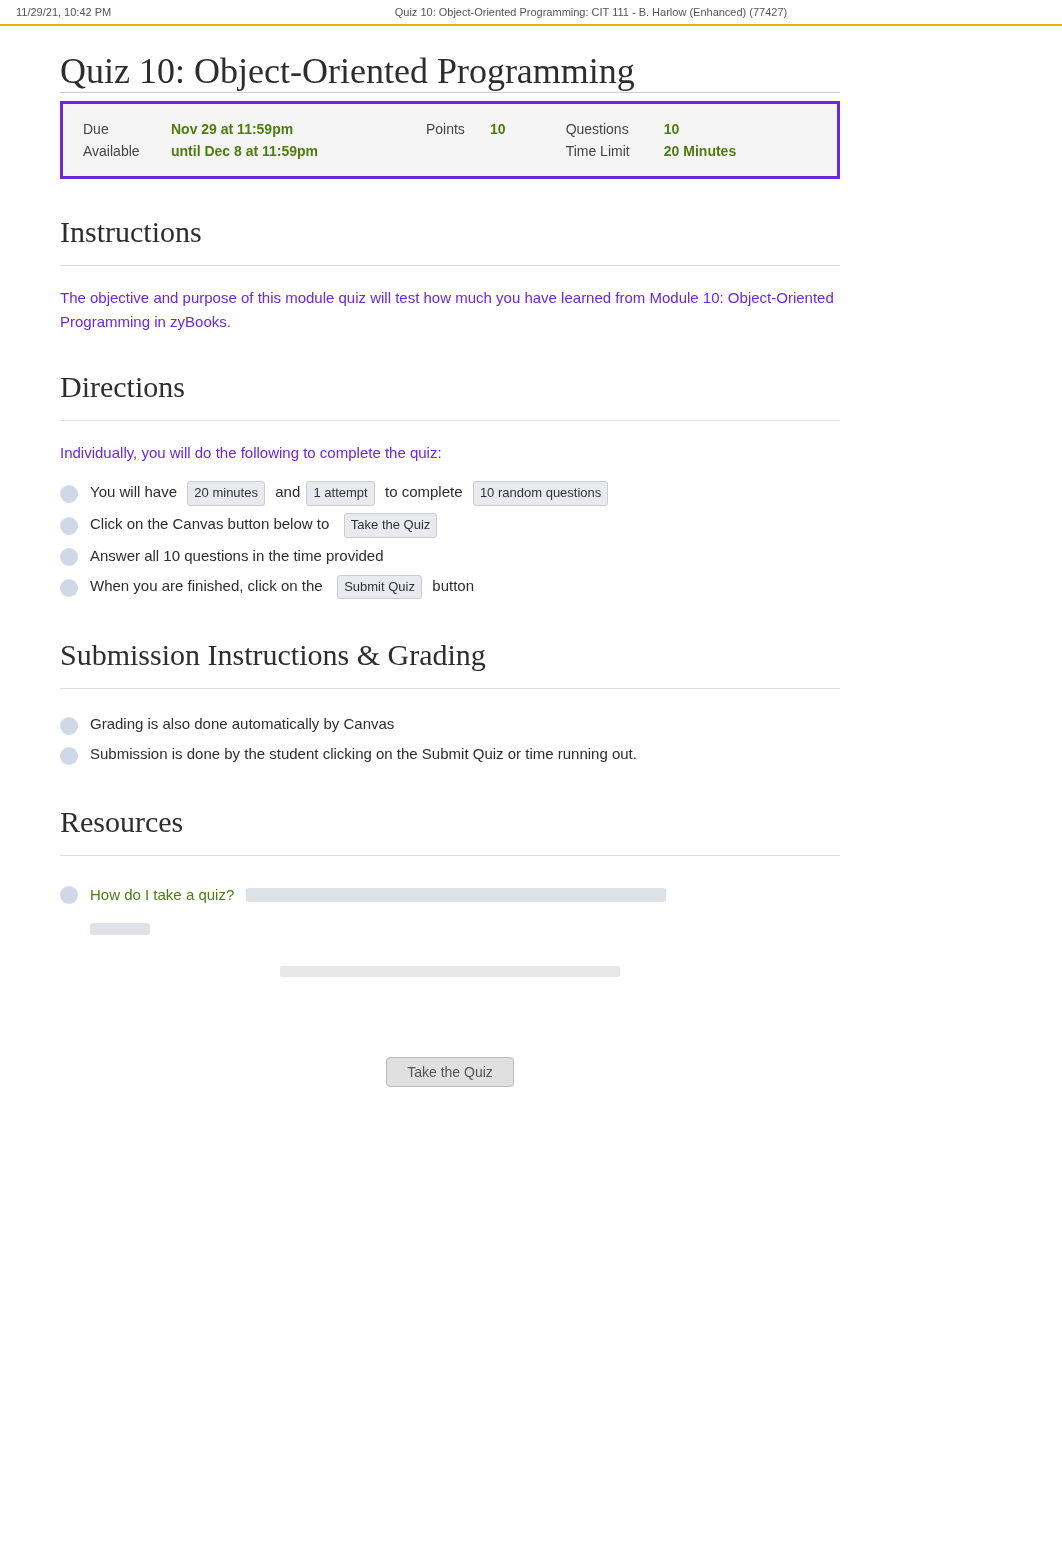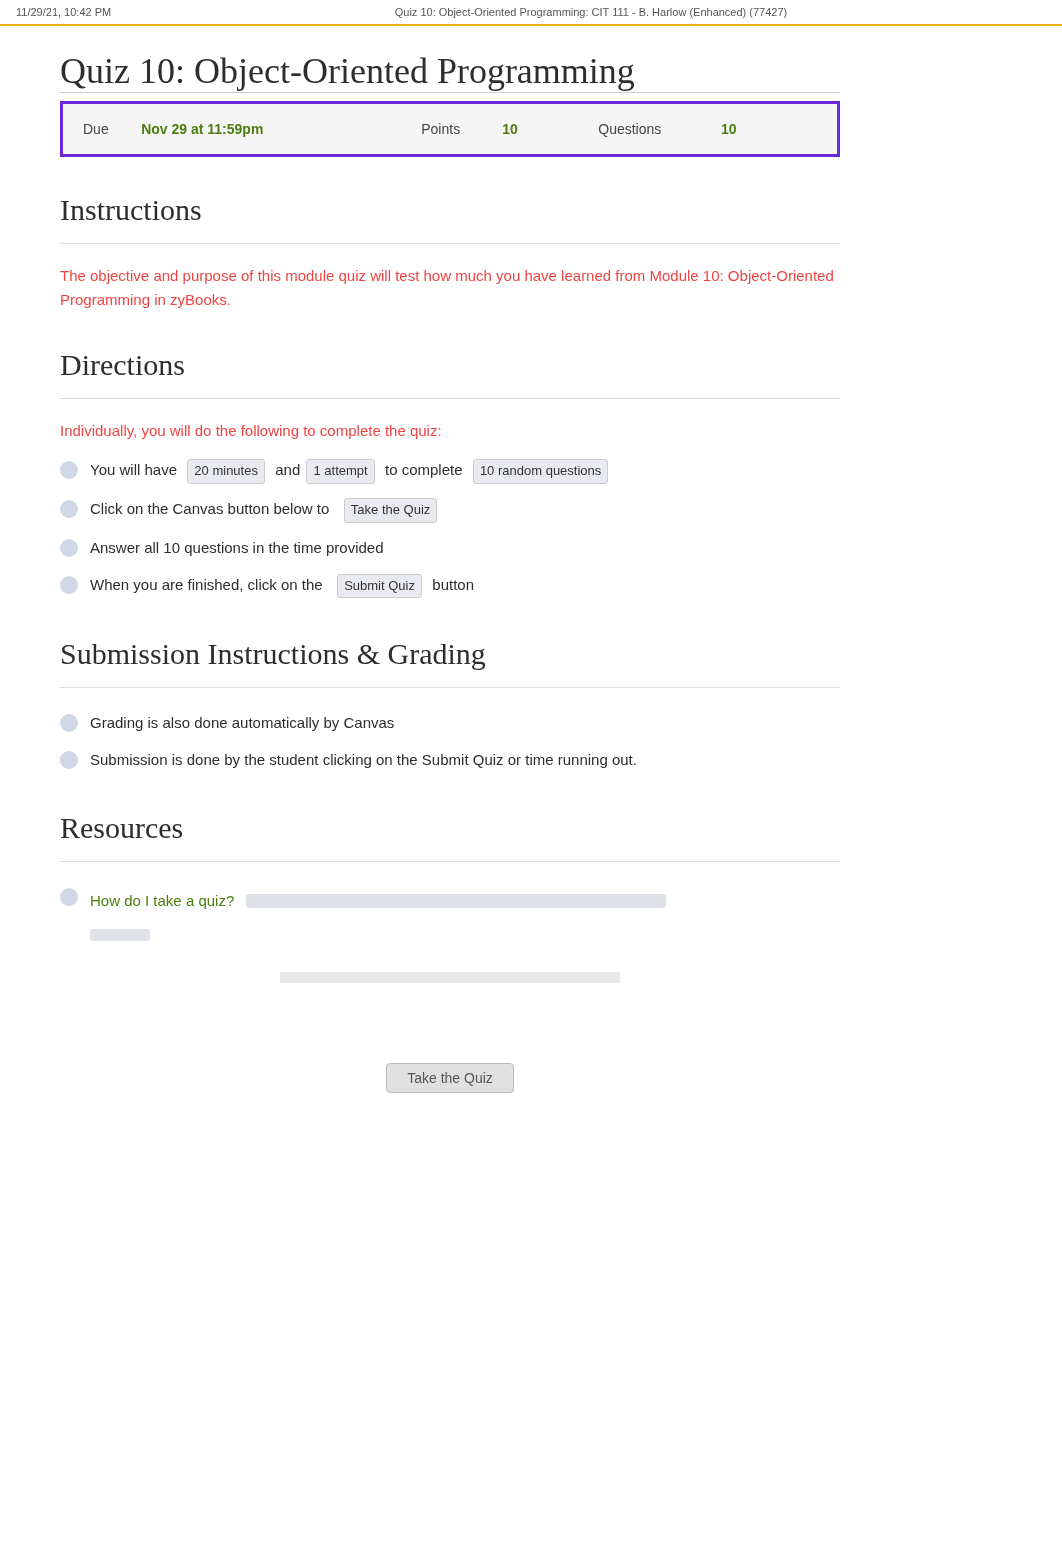--- a/index.html
+++ b/index.html
@@ -85,39 +85,38 @@
       font-size: 30px;
       font-weight: normal;
       color: #2d2d2d;
       margin-top: 36px;
       margin-bottom: 16px;
     }
 
     .section-text {
       font-size: 15px;
       line-height: 1.6;
-      color: #ef4444;
+      color: #6d28d9;
       margin-bottom: 12px;
       font-family: Arial, Helvetica, sans-serif;
     }
 
     .bullet-list {
       list-style: none;
       padding: 0;
       margin: 8px 0;
     }
 
     .bullet-list li {
       display: flex;
-      align-items: flex-start;
+      align-items: center;
       padding: 3px 0;
       font-family: Arial, Helvetica, sans-serif;
       font-size: 15px;
       line-height: 1.6;
-      margin-top: 7px;
     }
 
     .bullet-icon {
       display: inline-block;
       width: 18px;
       height: 18px;
       border-radius: 50%;
       background: #d0d8e8;
       margin-right: 12px;
       margin-top: 3px;
@@ -207,20 +206,28 @@
     <table>
       <tbody>
           <tr>
         <td class="label">Due</td>
         <td class="value">Nov 29 at 11:59pm</td>
         <td class="label">Points</td>
         <td class="value">10</td>
         <td class="label">Questions</td>
         <td class="value">10</td>
       </tr>
+      <tr>
+        <td class="label">Available</td>
+        <td class="value">until Dec 8 at 11:59pm</td>
+        <td></td>
+        <td></td>
+        <td class="label">Time Limit</td>
+        <td class="value">20 Minutes</td>
+      </tr>
     </tbody>
       </table>
   </div>
 
   <h2 class="section-title">Instructions</h2>
   <hr class="divider">
   <p class="section-text">The objective and purpose of this module quiz will test how much you have learned from Module 10: Object-Oriented Programming in zyBooks.</p>
 
   <h2 class="section-title">Directions</h2>
   <hr class="divider">

